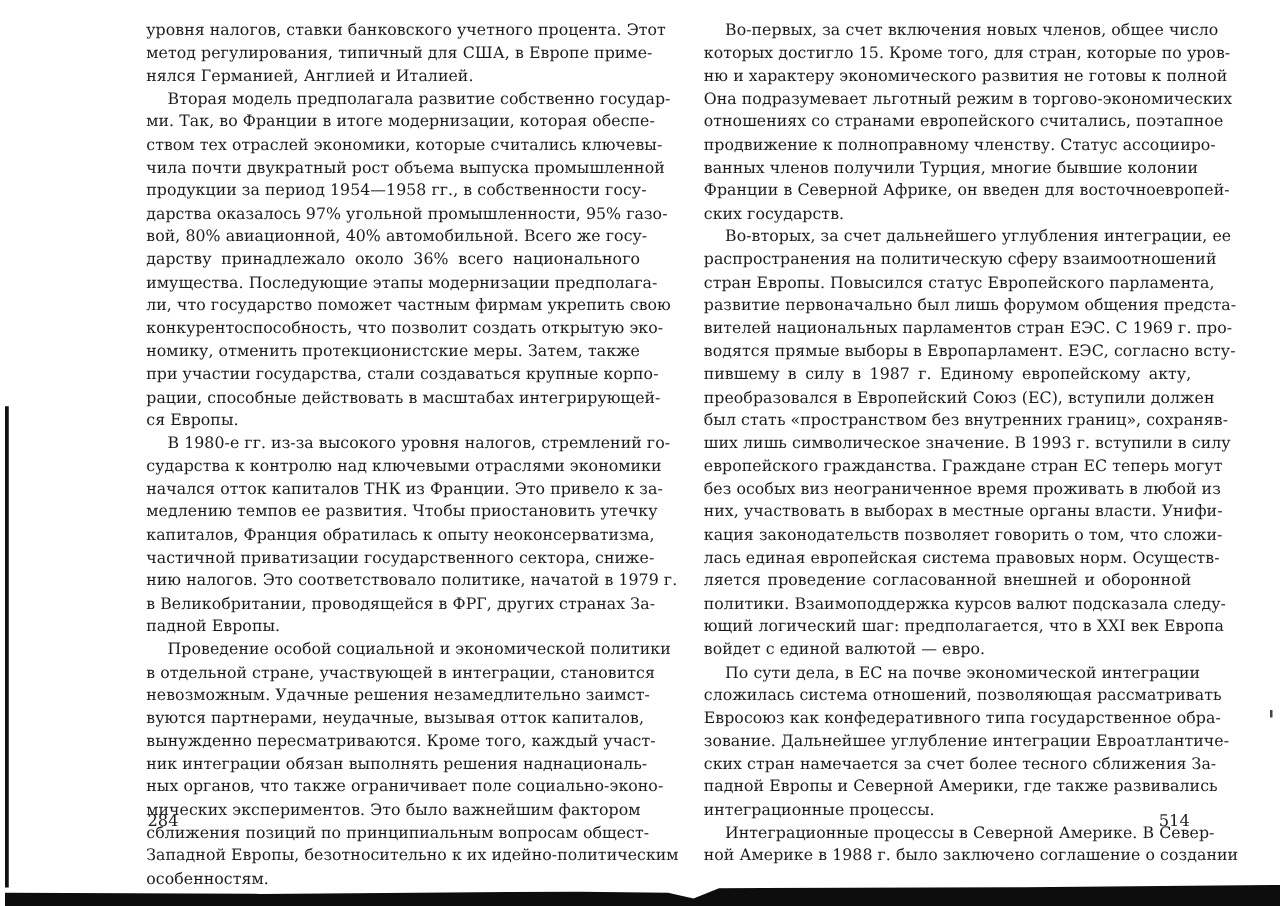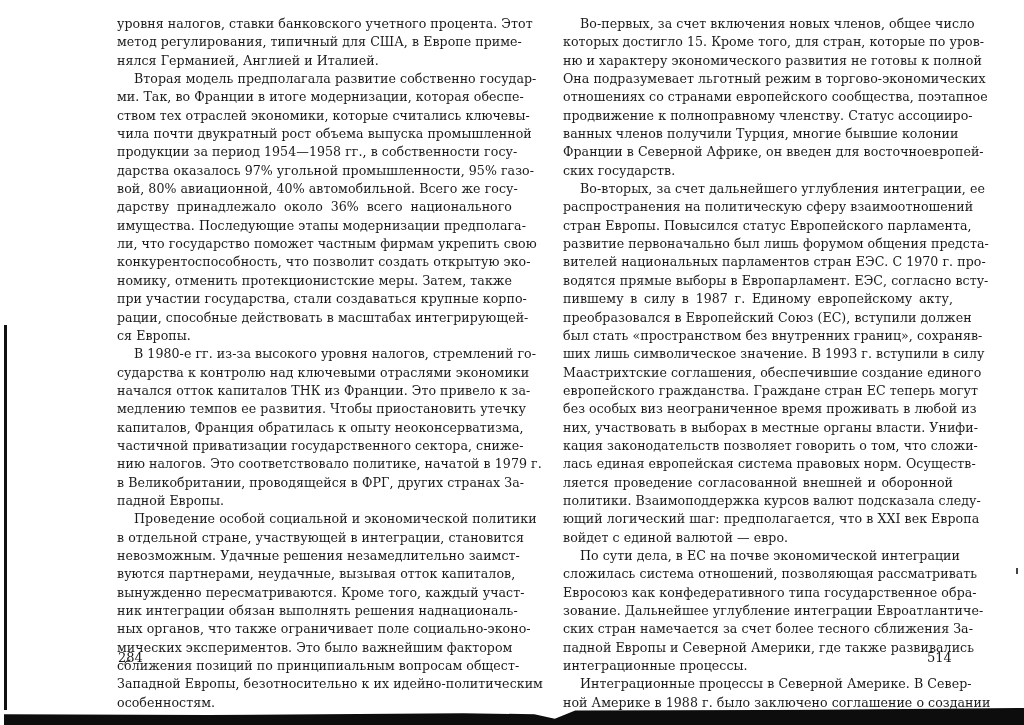--- a/index.html
+++ b/index.html
@@ -77,36 +77,35 @@
       <div class="line">мических экспериментов. Это было важнейшим фактором</div>
       <div class="line">сближения позиций по принципиальным вопросам общест-</div>
       <div class="line">Западной Европы, безотносительно к их идейно-политическим</div>
       <div class="line last">особенностям.</div>
     </div>
   <div class="page page-right" id="right-page">
       <div class="line indent">Во-первых, за счет включения новых членов, общее число</div>
       <div class="line">которых достигло 15. Кроме того, для стран, которые по уров-</div>
       <div class="line">ню и характеру экономического развития не готовы к полной</div>
       <div class="line">Она подразумевает льготный режим в торгово-экономических</div>
-      <div class="line">отношениях со странами европейского сообщества, поэтапное</div>
+      <div class="line">отношениях со странами европейского считались, поэтапное</div>
       <div class="line">продвижение к полноправному членству. Статус ассоцииро-</div>
       <div class="line">ванных членов получили Турция, многие бывшие колонии</div>
       <div class="line">Франции в Северной Африке, он введен для восточноевропей-</div>
       <div class="line last">ских государств.</div>
       <div class="line indent">Во-вторых, за счет дальнейшего углубления интеграции, ее</div>
       <div class="line">распространения на политическую сферу взаимоотношений</div>
       <div class="line">стран Европы. Повысился статус Европейского парламента,</div>
       <div class="line">развитие первоначально был лишь форумом общения предста-</div>
-      <div class="line">вителей национальных парламентов стран ЕЭС. С 1970 г. про-</div>
+      <div class="line">вителей национальных парламентов стран ЕЭС. С 1969 г. про-</div>
       <div class="line">водятся прямые выборы в Европарламент. ЕЭС, согласно всту-</div>
       <div class="line">пившему в силу в 1987 г. Единому европейскому акту,</div>
       <div class="line">преобразовался в Европейский Союз (ЕС), вступили должен</div>
       <div class="line">был стать «пространством без внутренних границ», сохраняв-</div>
       <div class="line">ших лишь символическое значение. В 1993 г. вступили в силу</div>
-      <div class="line">Маастрихтские соглашения, обеспечившие создание единого</div>
       <div class="line">европейского гражданства. Граждане стран ЕС теперь могут</div>
       <div class="line">без особых виз неограниченное время проживать в любой из</div>
       <div class="line">них, участвовать в выборах в местные органы власти. Унифи-</div>
       <div class="line">кация законодательств позволяет говорить о том, что сложи-</div>
       <div class="line">лась единая европейская система правовых норм. Осуществ-</div>
       <div class="line">ляется проведение согласованной внешней и оборонной</div>
       <div class="line">политики. Взаимоподдержка курсов валют подсказала следу-</div>
       <div class="line">ющий логический шаг: предполагается, что в XXI век Европа</div>
       <div class="line last">войдет с единой валютой — евро.</div>
       <div class="line indent">По сути дела, в ЕС на почве экономической интеграции</div>

